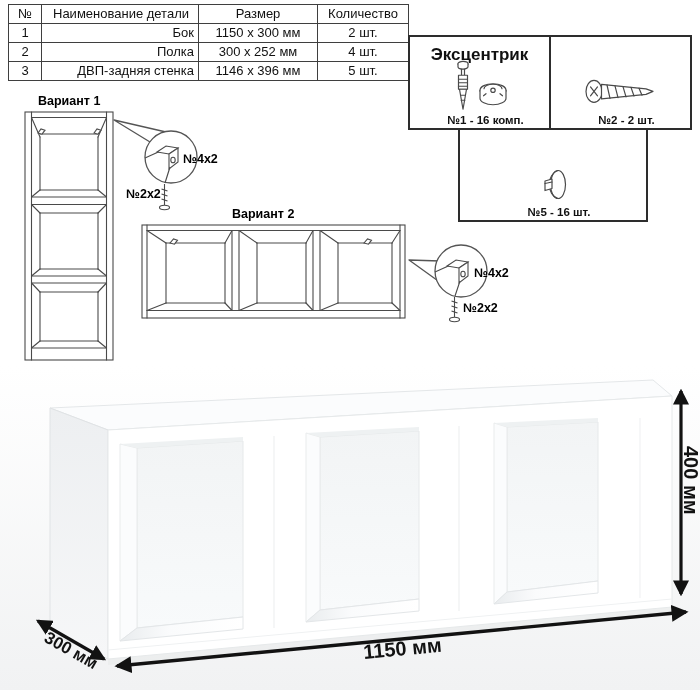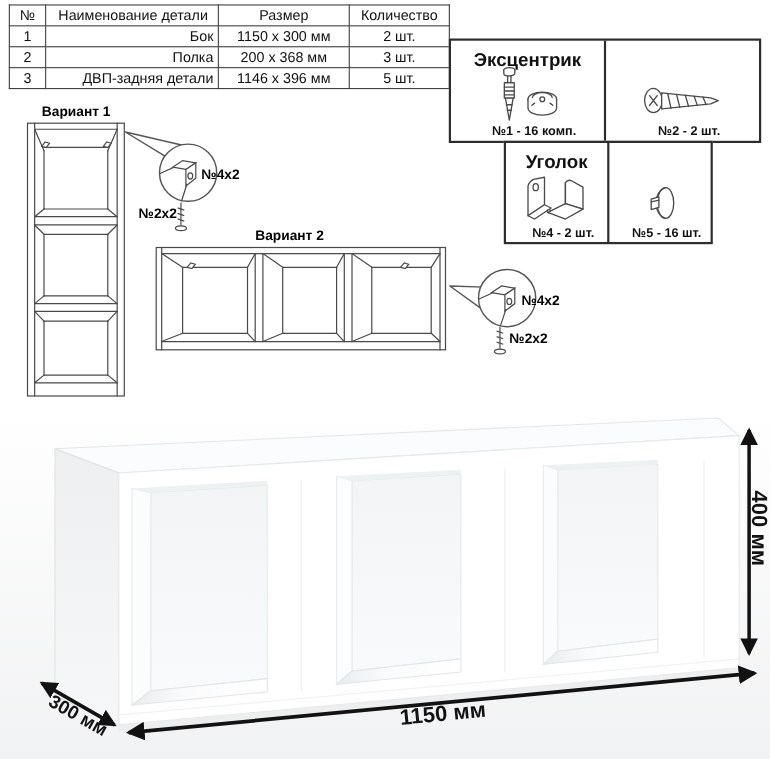--- a/index.html
+++ b/index.html
@@ -241,26 +241,26 @@
   </tr>
   <tr>
     <td class="c-num">1</td>
     <td class="c-name">Бок</td>
     <td class="c-size">1150 x 300 мм</td>
     <td class="c-qty">2 шт.</td>
   </tr>
   <tr>
     <td class="c-num">2</td>
     <td class="c-name">Полка</td>
-    <td class="c-size">200 x 368 мм</td>
-    <td class="c-qty">3 шт.</td>
+    <td class="c-size">300 x 252 мм</td>
+    <td class="c-qty">4 шт.</td>
   </tr>
   <tr>
     <td class="c-num">3</td>
-    <td class="c-name">ДВП-задняя детали</td>
+    <td class="c-name">ДВП-задняя стенка</td>
     <td class="c-size">1146 x 396 мм</td>
     <td class="c-qty">5 шт.</td>
   </tr>
 </tbody>
     </table>
 
 <div class="hwrow hw-top">
   <div class="hwcell">
     <div class="hwtitle">Эксцентрик</div>
     <svg class="hwicon" width="66" height="54" viewBox="0 0 66 54">
@@ -298,36 +298,20 @@
             <line x1="49" y1="16" x2="52" y2="24.6"></line>
         <line x1="57" y1="16.8" x2="60" y2="23.8"></line>
       </g>
     </svg>
     <div class="hwlabel">№2 - 2 шт.</div>
   </div>
 </div>
 
 <div class="hwrow hw-bottom">
   <div class="hwcell">
-    <div class="hwtitle">Уголок</div>
-    <svg class="hwicon" width="64" height="52" viewBox="0 0 64 52" style="margin-top:4px">
-      <g class="lineart">
-        <path d="M6,13 Q7,9 11,7 L21,5 L21,30 L6,40 Z"></path>
-        <ellipse cx="13" cy="14" rx="2.4" ry="3.2"></ellipse>
-        <path d="M6,40 L21,30 L27,33 L12,43 Z"></path>
-        <circle cx="25" cy="36" r="1.6"></circle>
-            <line x1="27" y1="37" x2="31" y2="39"></line>
-        <path d="M40,10 Q42,7 45,8 L56,14 L56,34 L40,29 Z"></path>
-        <path d="M24,37 L40,29 L56,34 L40,43 Z"></path>
-        <line x1="40" y1="10" x2="40" y2="29"></line>
-      </g>
-    </svg>
-    <div class="hwlabel">№4 - 2 шт.</div>
-  </div>
-  <div class="hwcell">
     <svg class="hwicon" width="42" height="42" viewBox="0 0 42 42" style="margin-top:8px">
       <g class="lineart">
         <ellipse cx="26" cy="20" rx="7.5" ry="14"></ellipse>
         <path d="M26,6 A12,14.5 0 0 0 26,34" fill="none"></path>
         <path d="M13,16.5 L20,14.5 L20,24 L13,26 Z"></path>
         <line x1="13" y1="19" x2="20" y2="17.5"></line>
       </g>
     </svg>
     <div class="hwlabel">№5 - 16 шт.</div>
   </div>

